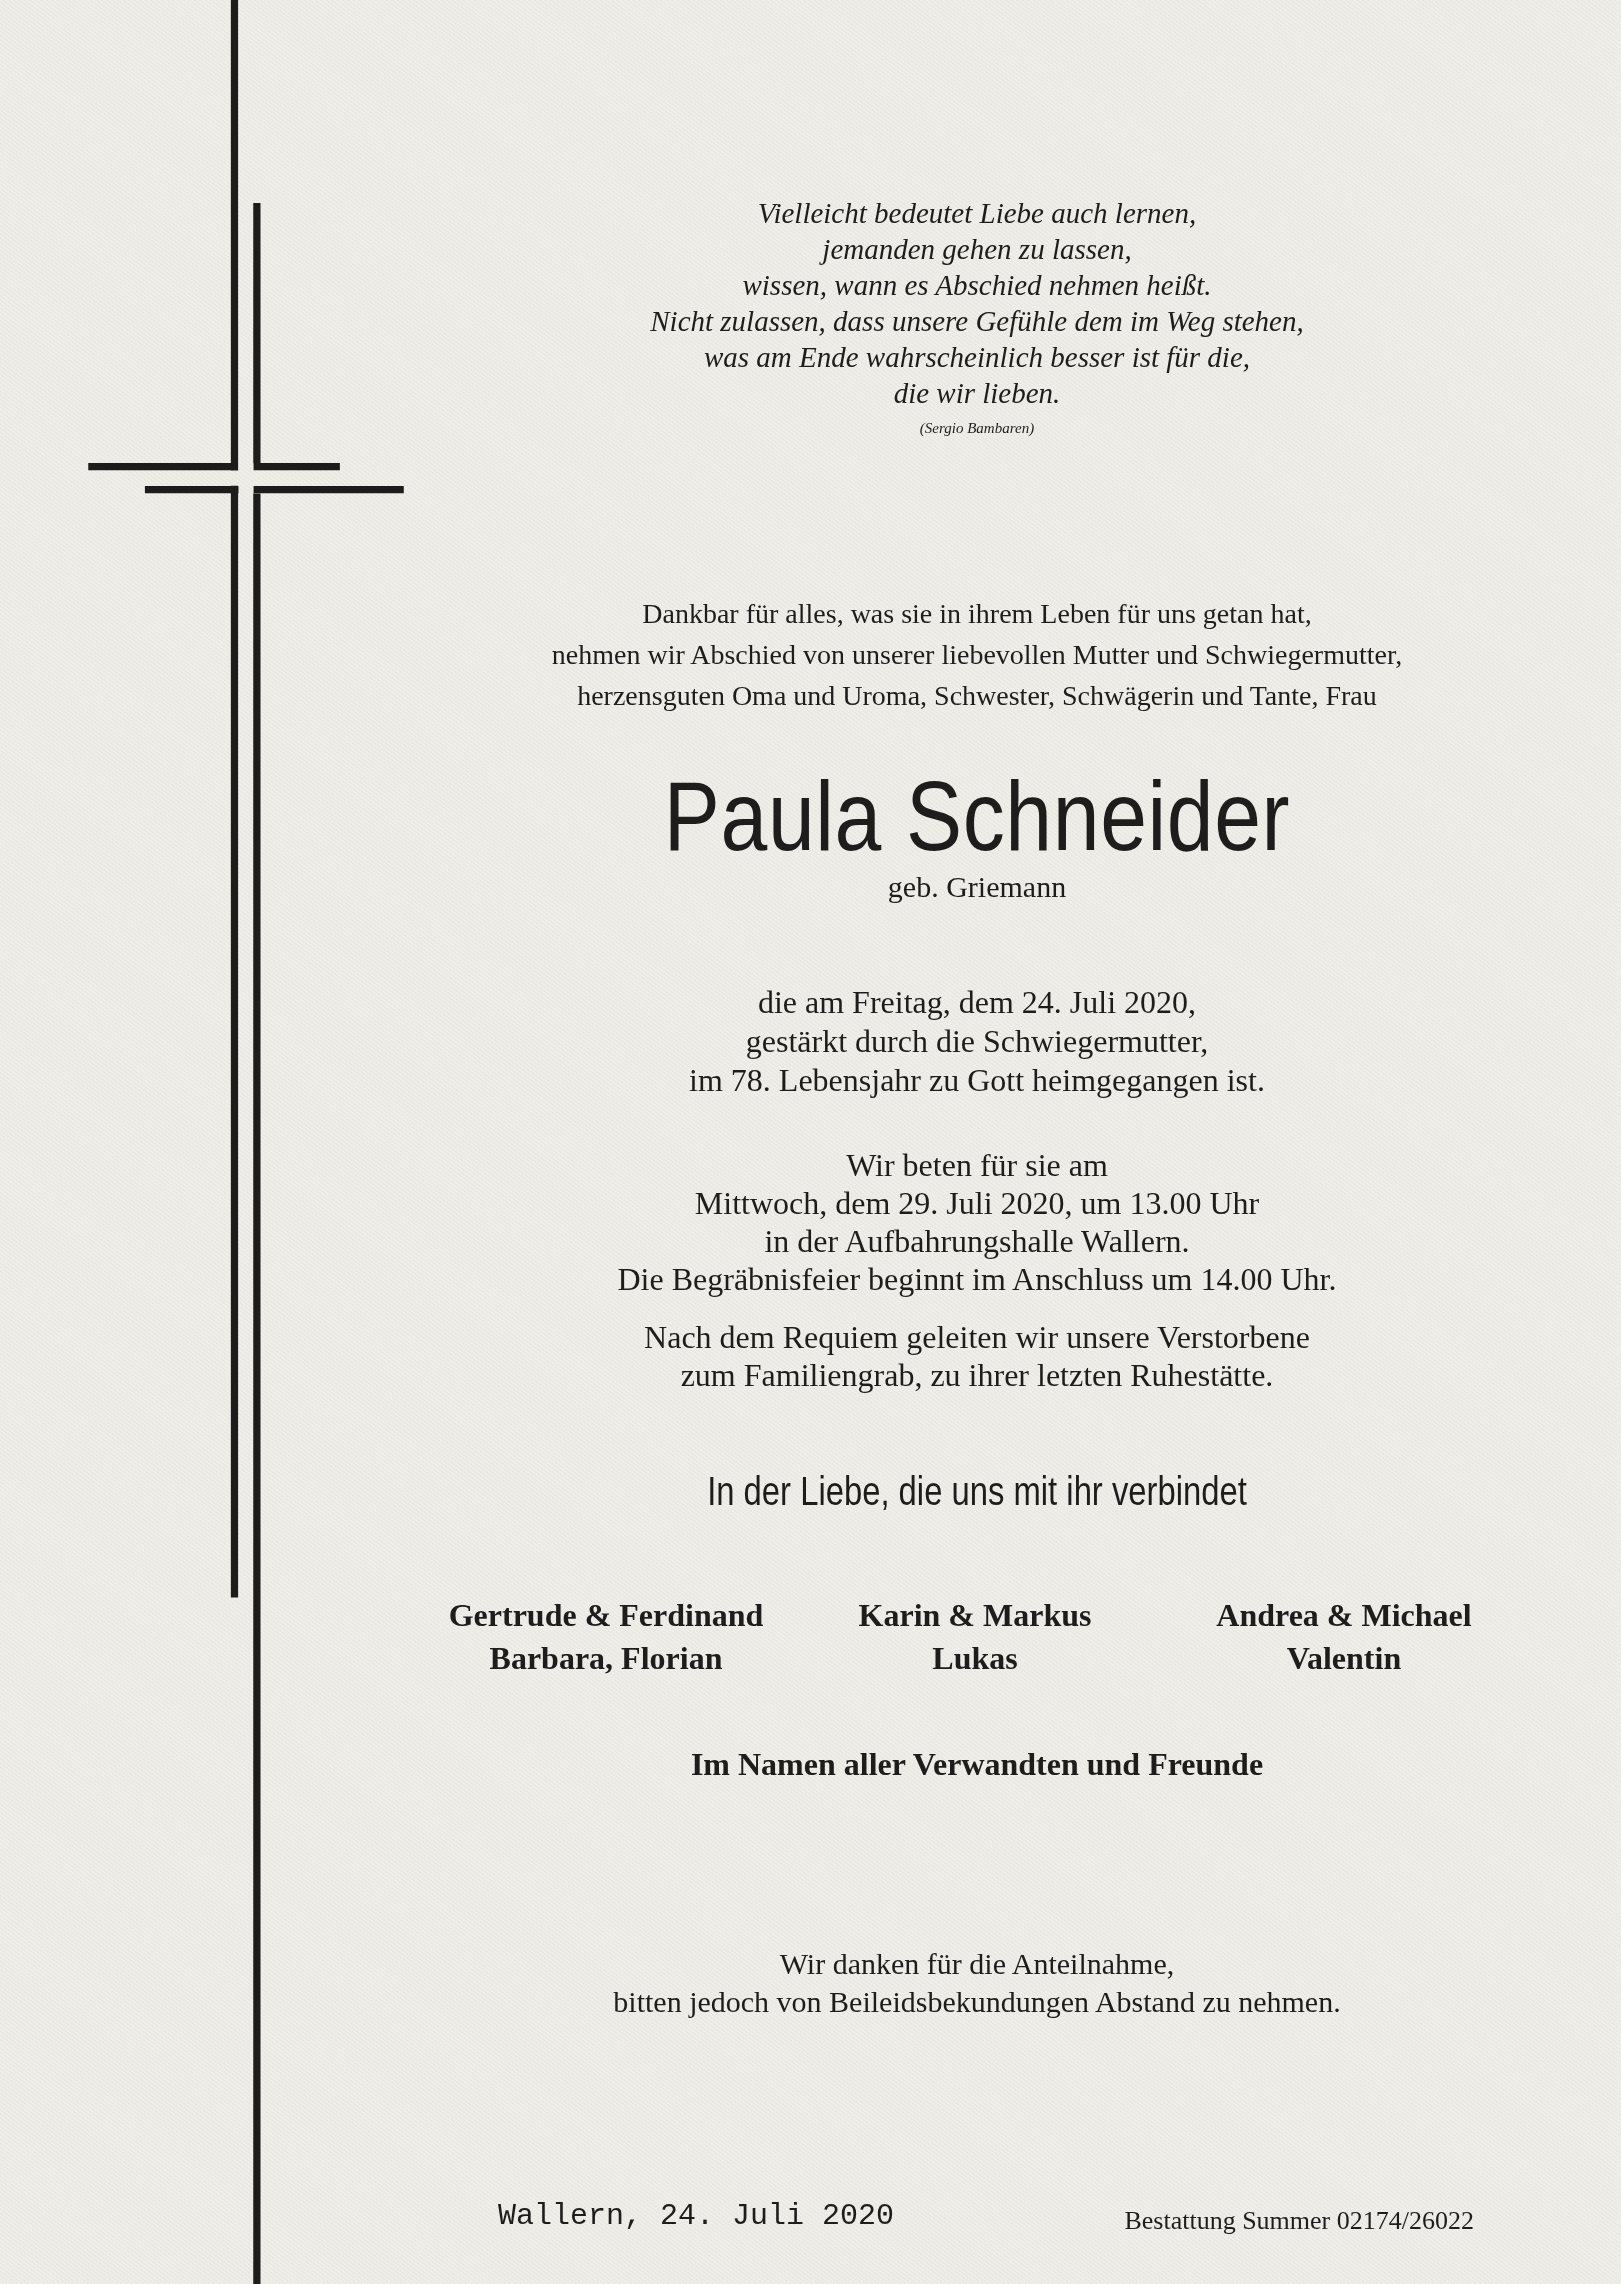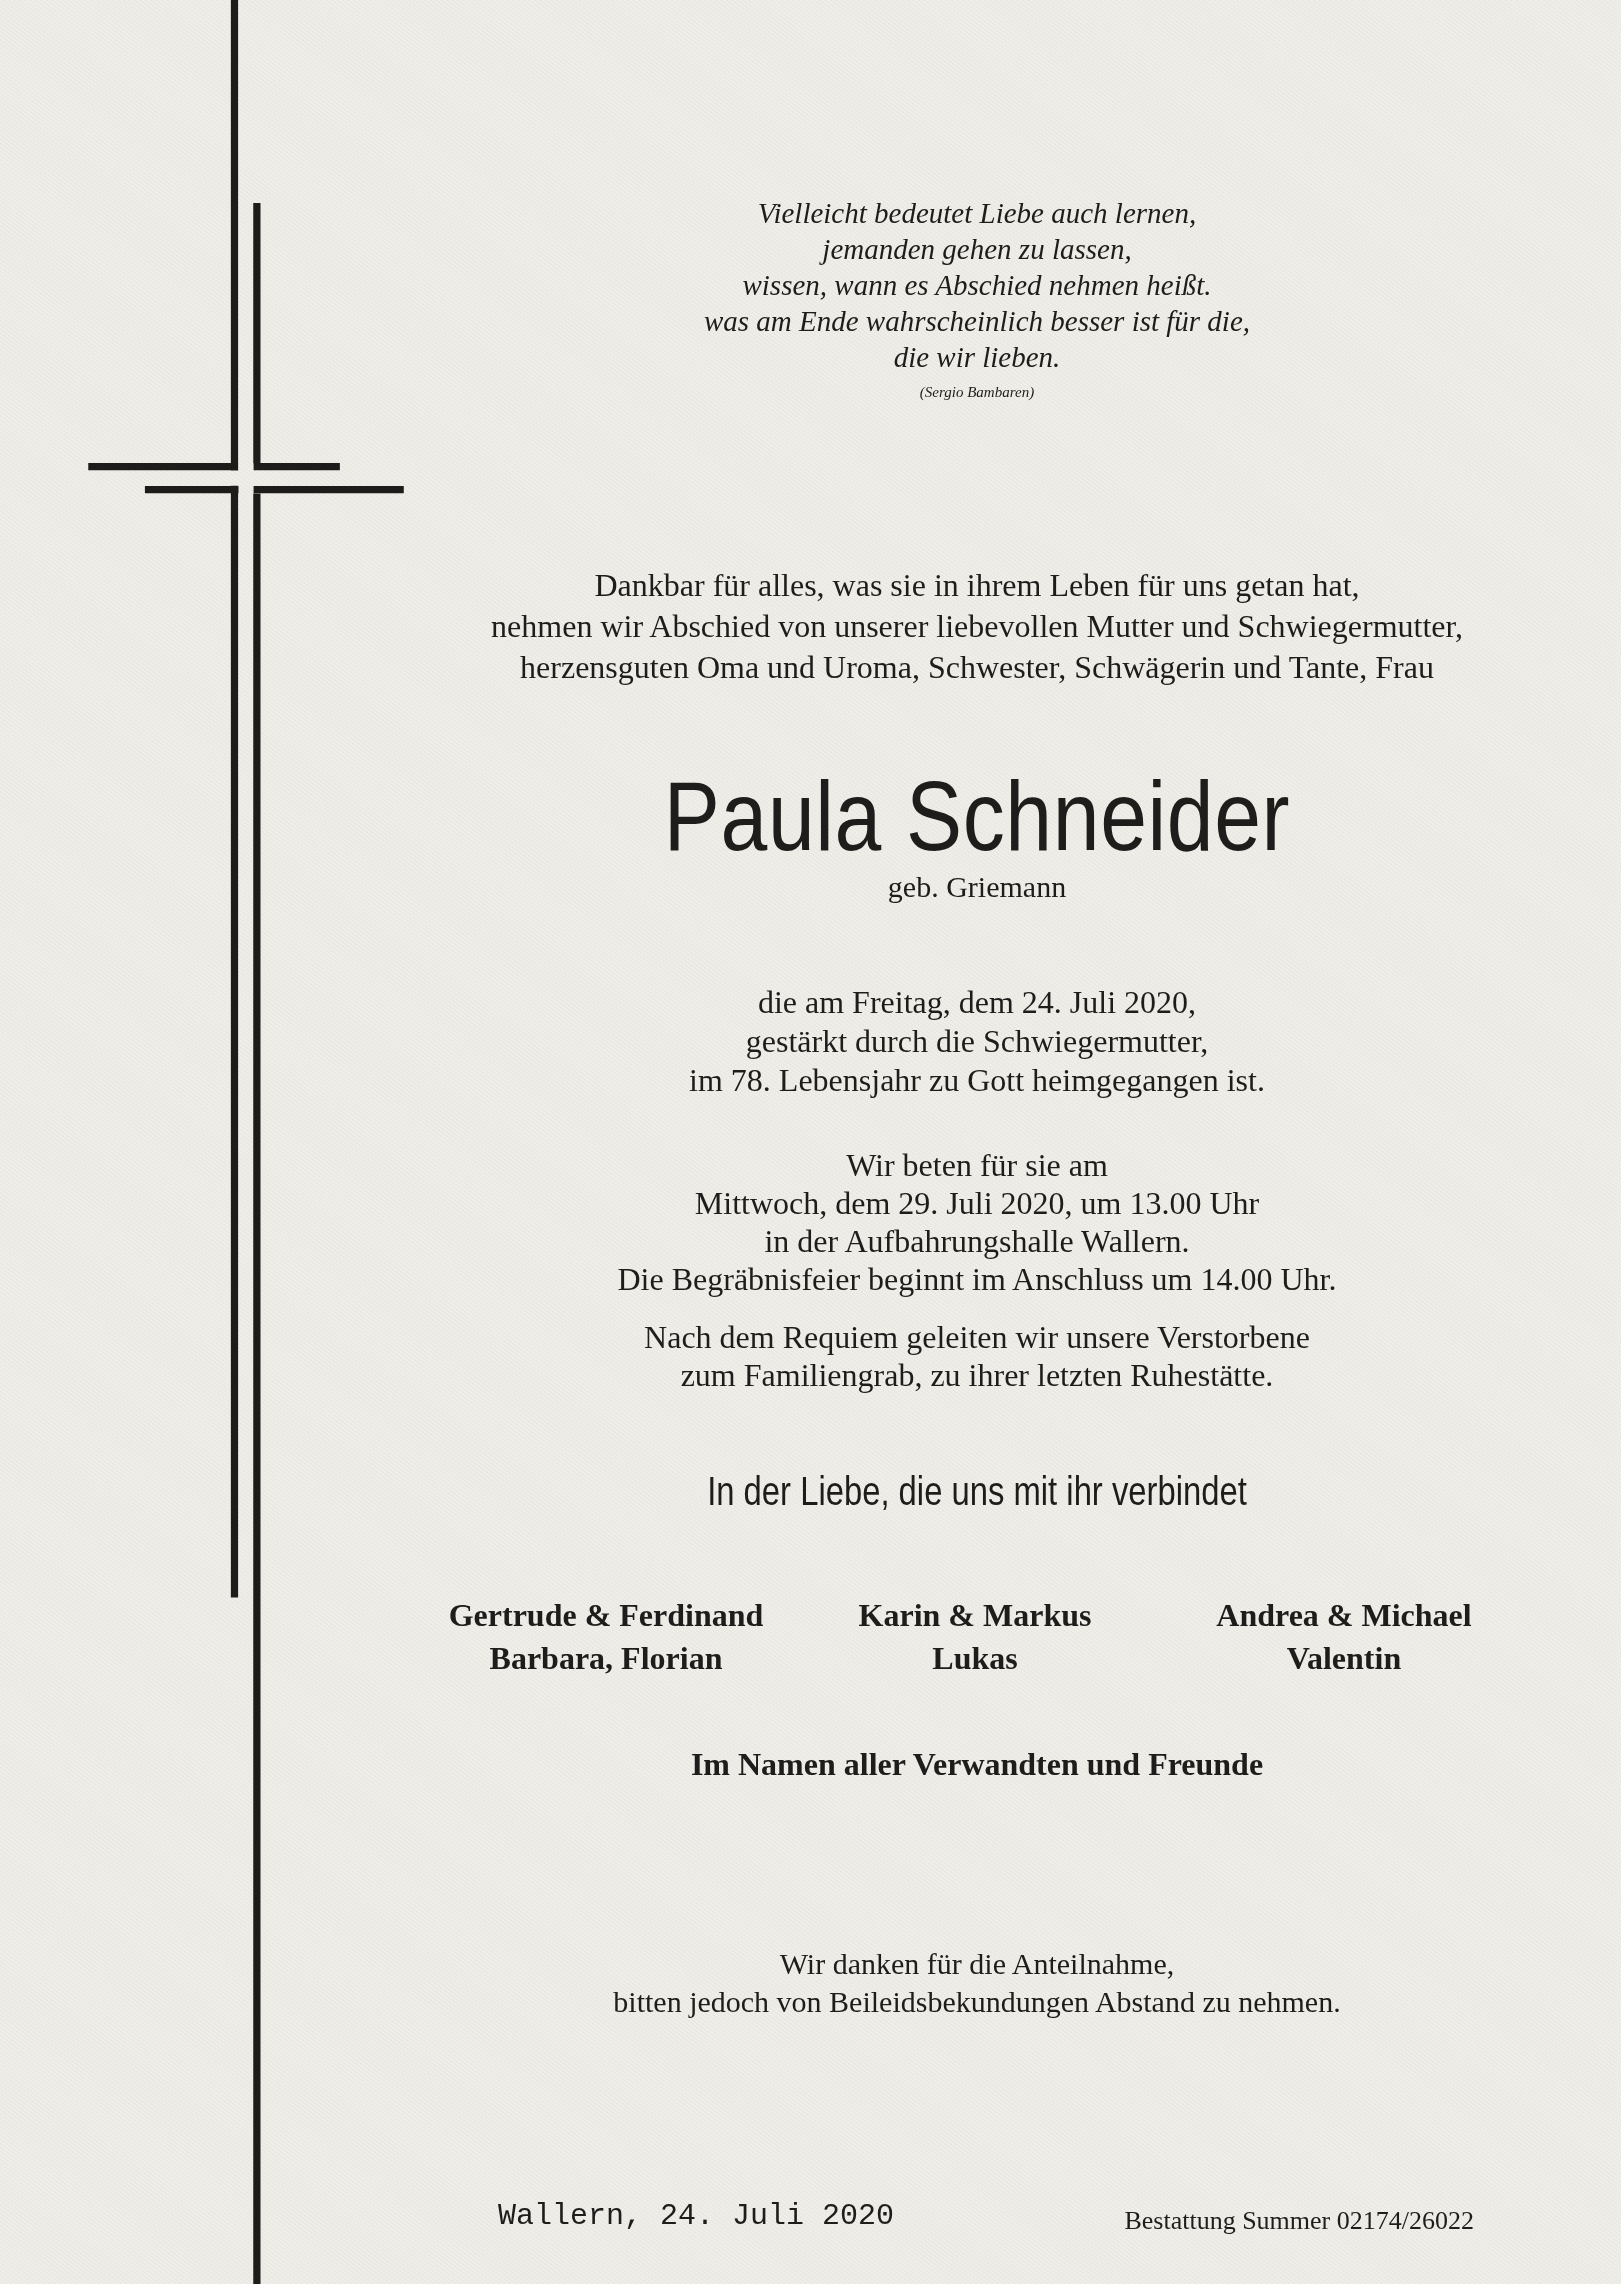--- a/index.html
+++ b/index.html
@@ -45,22 +45,22 @@
     font-style: italic;
     font-size: 29px;
     line-height: 36px;
   }
   .quote-attribution {
     font-size: 15px;
     line-height: 28px;
     margin-top: 2.6px;
   }
   .intro {
-    top: 565px;
-    font-size: 32px;
+    top: 593px;
+    font-size: 28px;
     line-height: 41px;
   }
   .deceased-name {
     top: 766px;
     font-family: "Liberation Sans", sans-serif;
     font-weight: 400;
     font-size: 99px;
     line-height: 99px;
     letter-spacing: 0.7px;
     transform: scaleX(0.85);
@@ -160,20 +160,21 @@
         <line x1="220" y1="743" x2="362" y2="743"></line>
         <line x1="385" y1="743" x2="613" y2="743"></line>
       </g>
     </svg>
   </div>
 
   <div class="block quote">
     <div>Vielleicht bedeutet Liebe auch lernen,</div>
     <div>jemanden gehen zu lassen,</div>
     <div>wissen, wann es Abschied nehmen heißt.</div>
+    <div>Nicht zulassen, dass unsere Gefühle dem im Weg stehen,</div>
     <div>was am Ende wahrscheinlich besser ist für die,</div>
     <div>die wir lieben.</div>
     <div class="quote-attribution">(Sergio Bambaren)</div>
   </div>
 
   <div class="block intro">
     <div>Dankbar für alles, was sie in ihrem Leben für uns getan hat,</div>
     <div>nehmen wir Abschied von unserer liebevollen Mutter und Schwiegermutter,</div>
     <div>herzensguten Oma und Uroma, Schwester, Schwägerin und Tante, Frau</div>
   </div>

